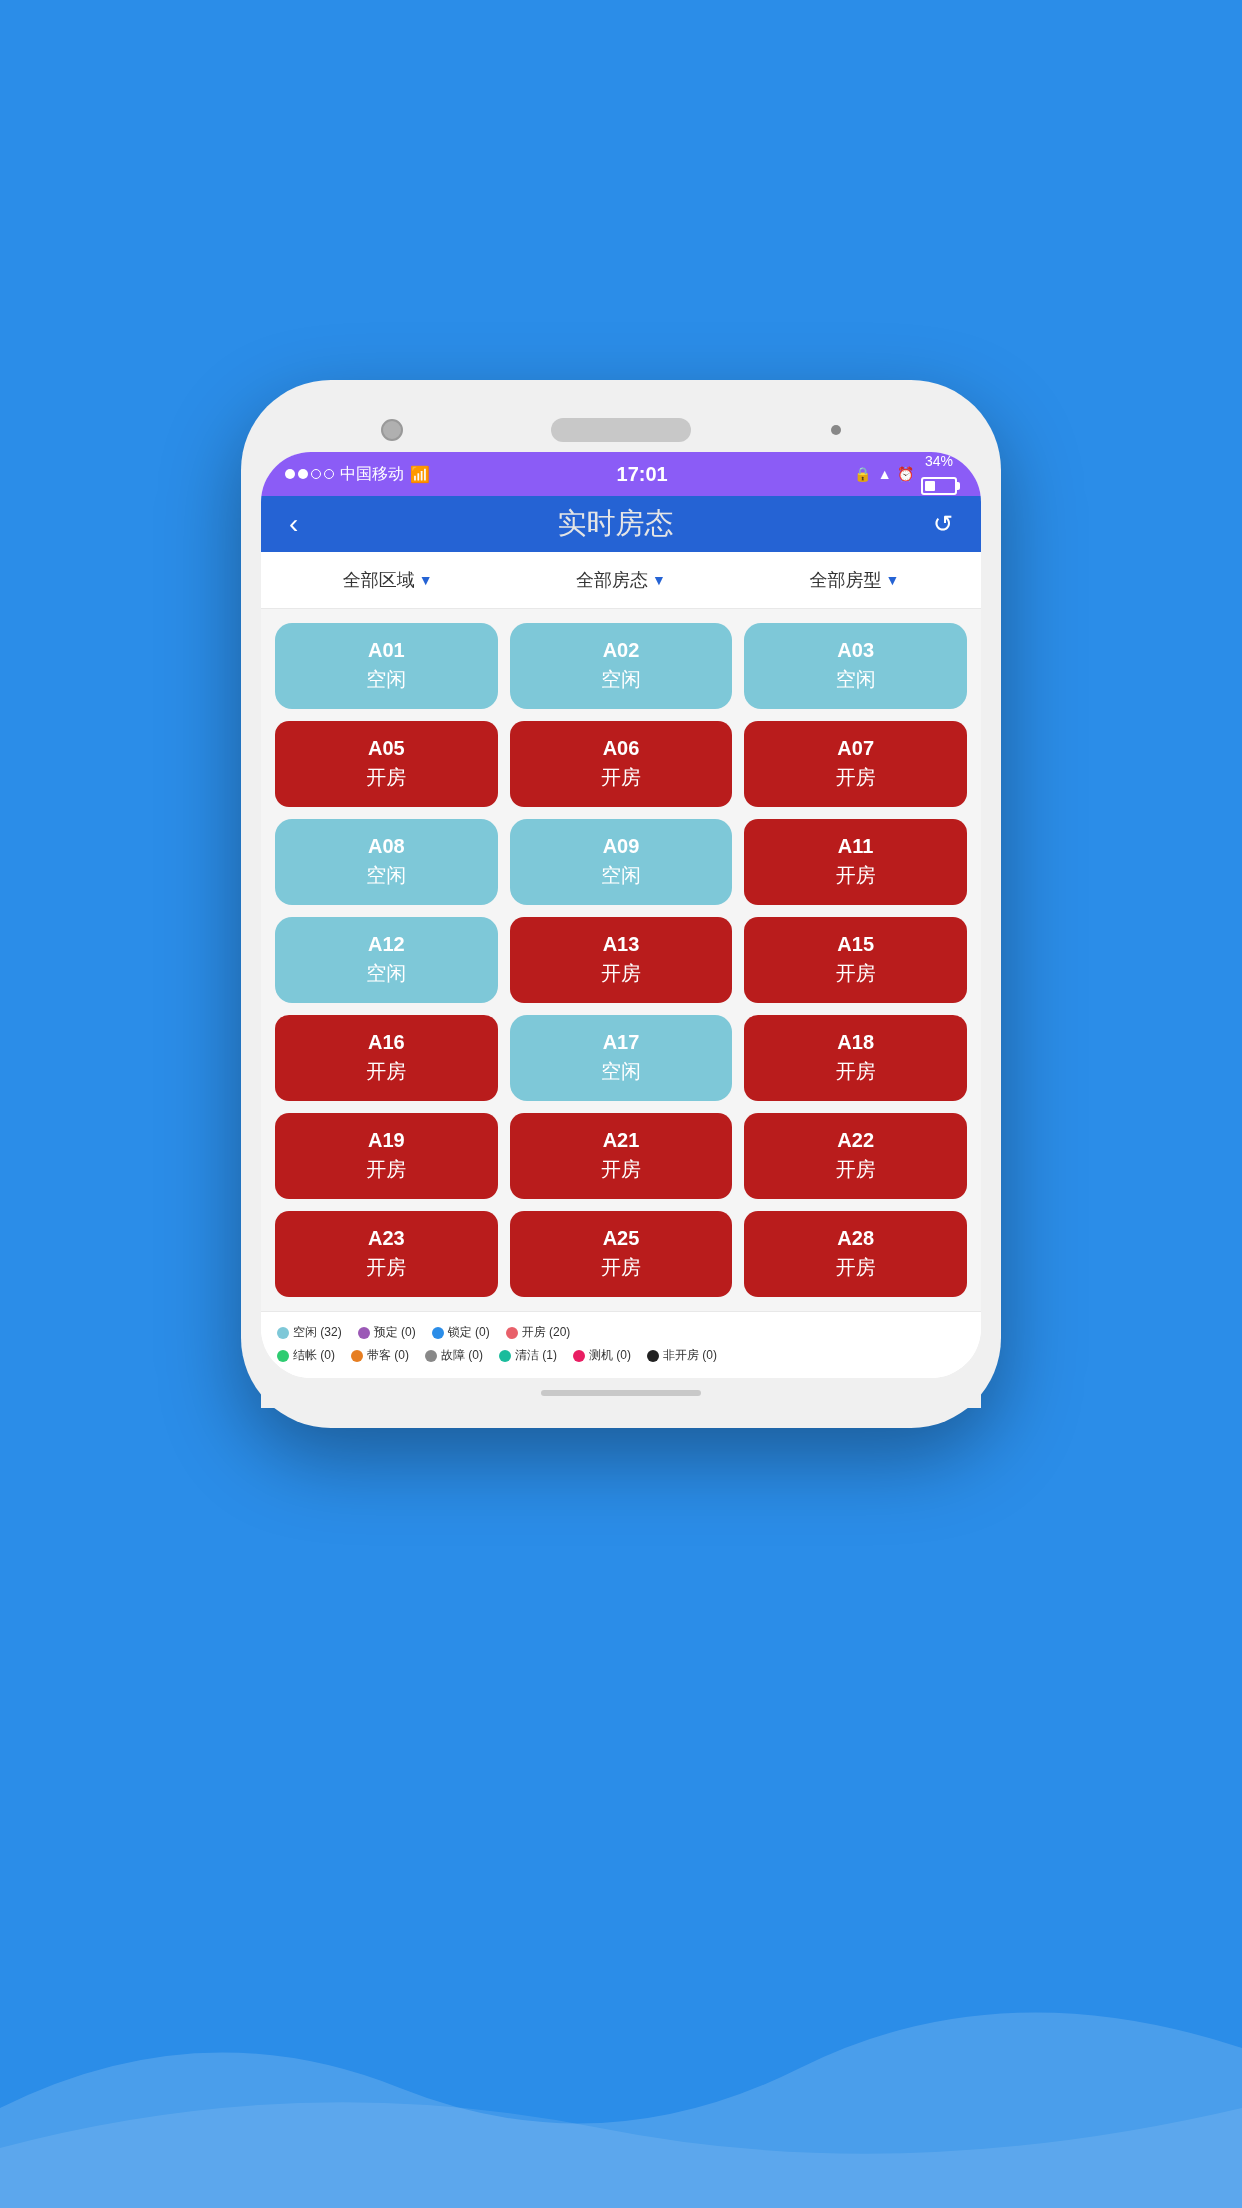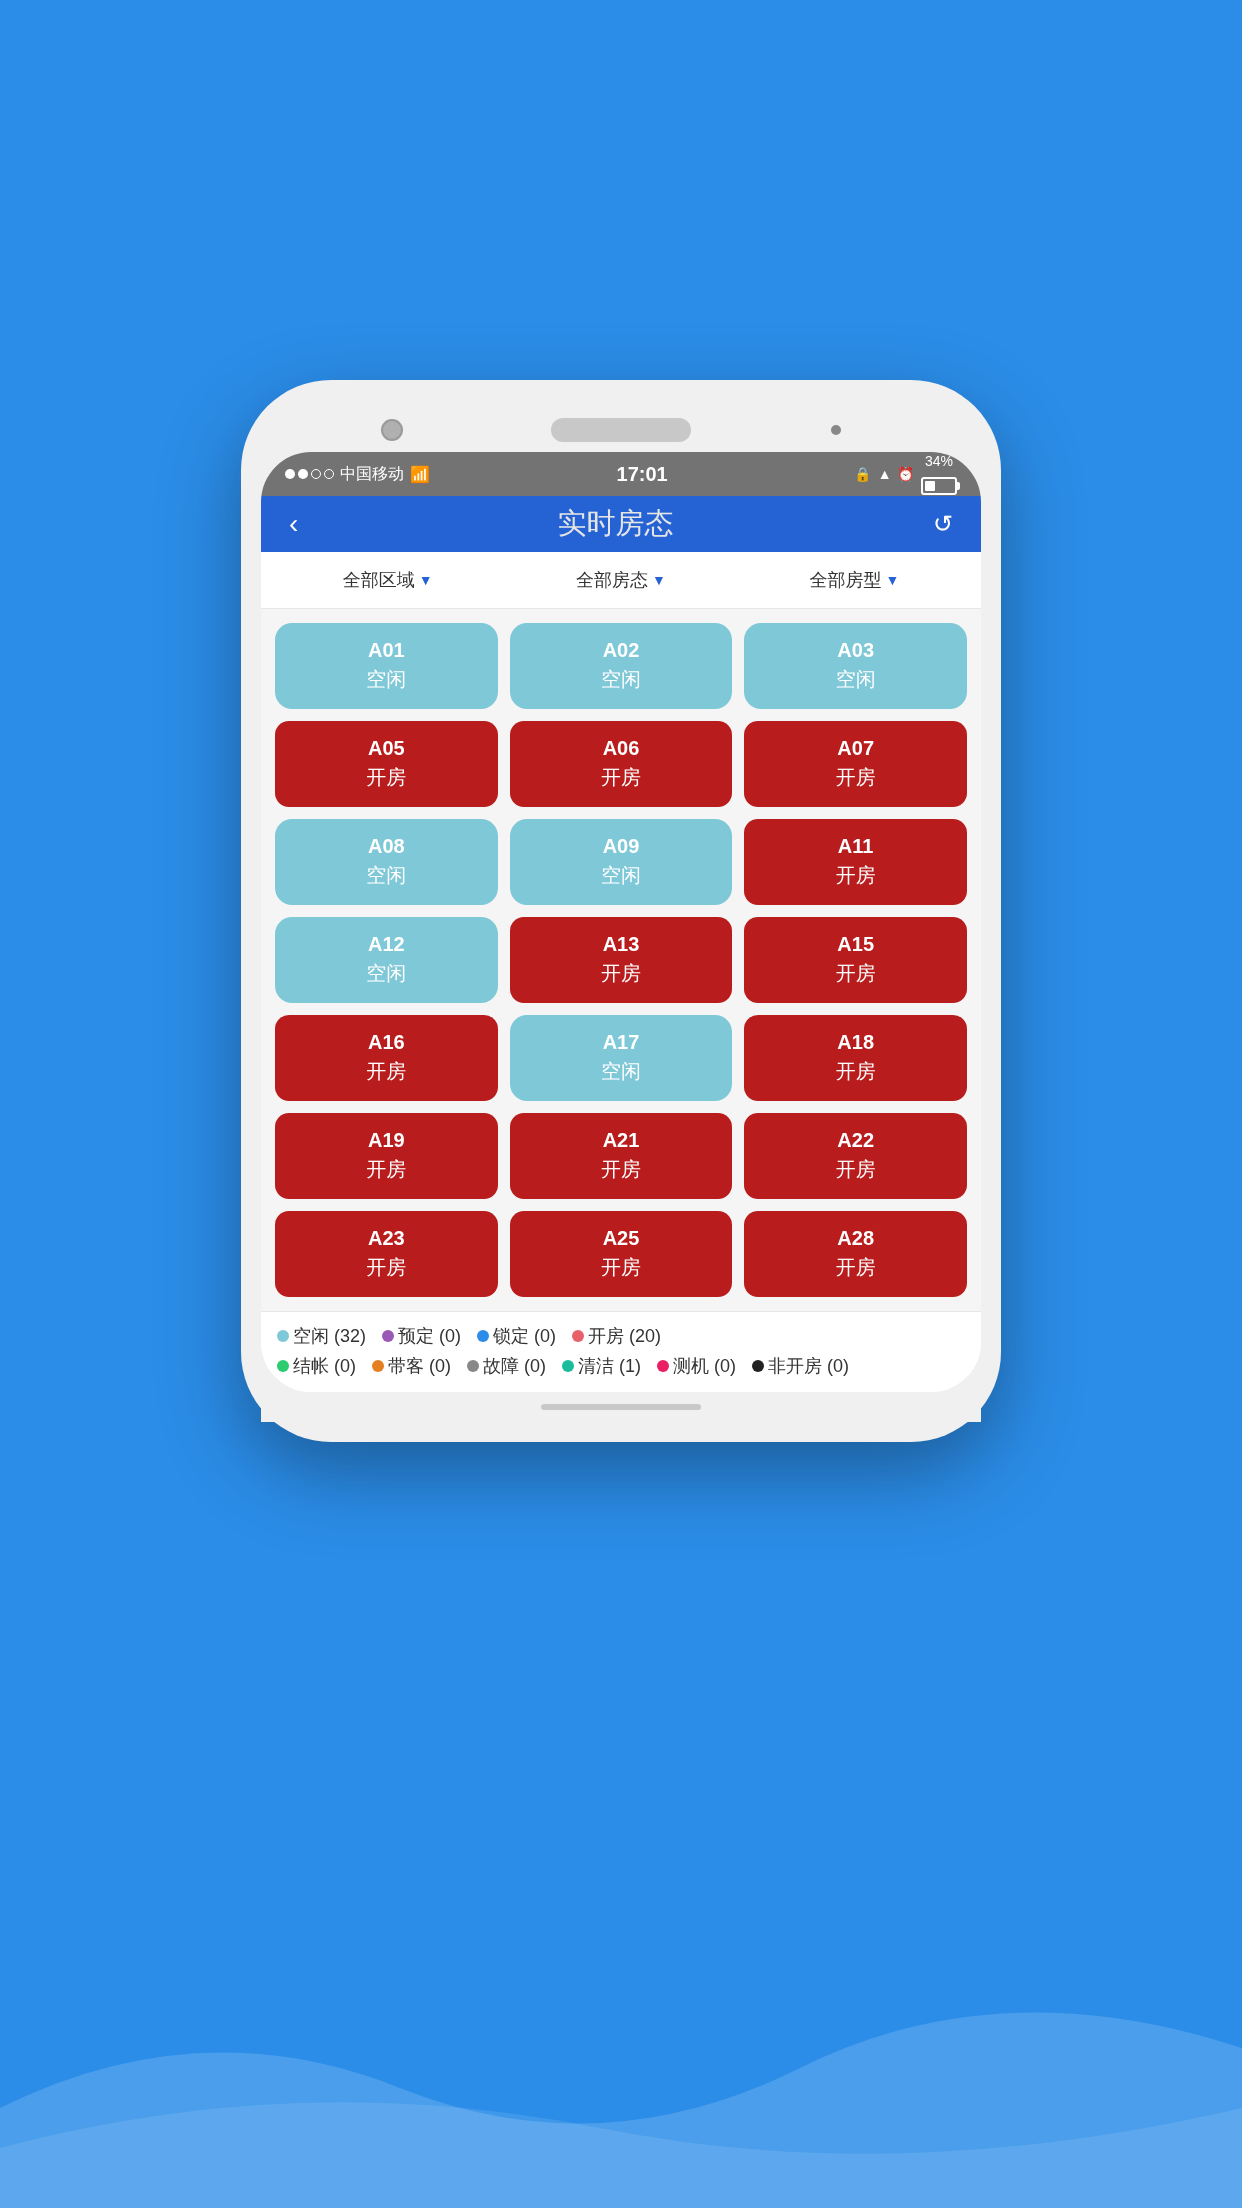--- a/index.html
+++ b/index.html
@@ -91,21 +91,21 @@
 
     .phone-screen {
       background: white;
       border-radius: 50px;
       overflow: hidden;
       position: relative;
     }
 
     
     .status-bar {
-      background: #737373;
+      background: #8b5cf6;
       display: flex;
       justify-content: space-between;
       align-items: center;
       padding: 10px 24px;
       height: 44px;
       color: white;
       font-size: 18px;
     }
 
     .status-left {
@@ -290,21 +290,21 @@
       display: flex;
       gap: 16px;
       flex-wrap: wrap;
       margin-bottom: 6px;
     }
 
     .legend-item {
       display: flex;
       align-items: center;
       gap: 4px;
-      font-size: 18px;
+      font-size: 12px;
       color: #333;
     }
 
     .legend-dot {
       width: 12px;
       height: 12px;
       border-radius: 50%;
     }
 
     .phone-bottom {

